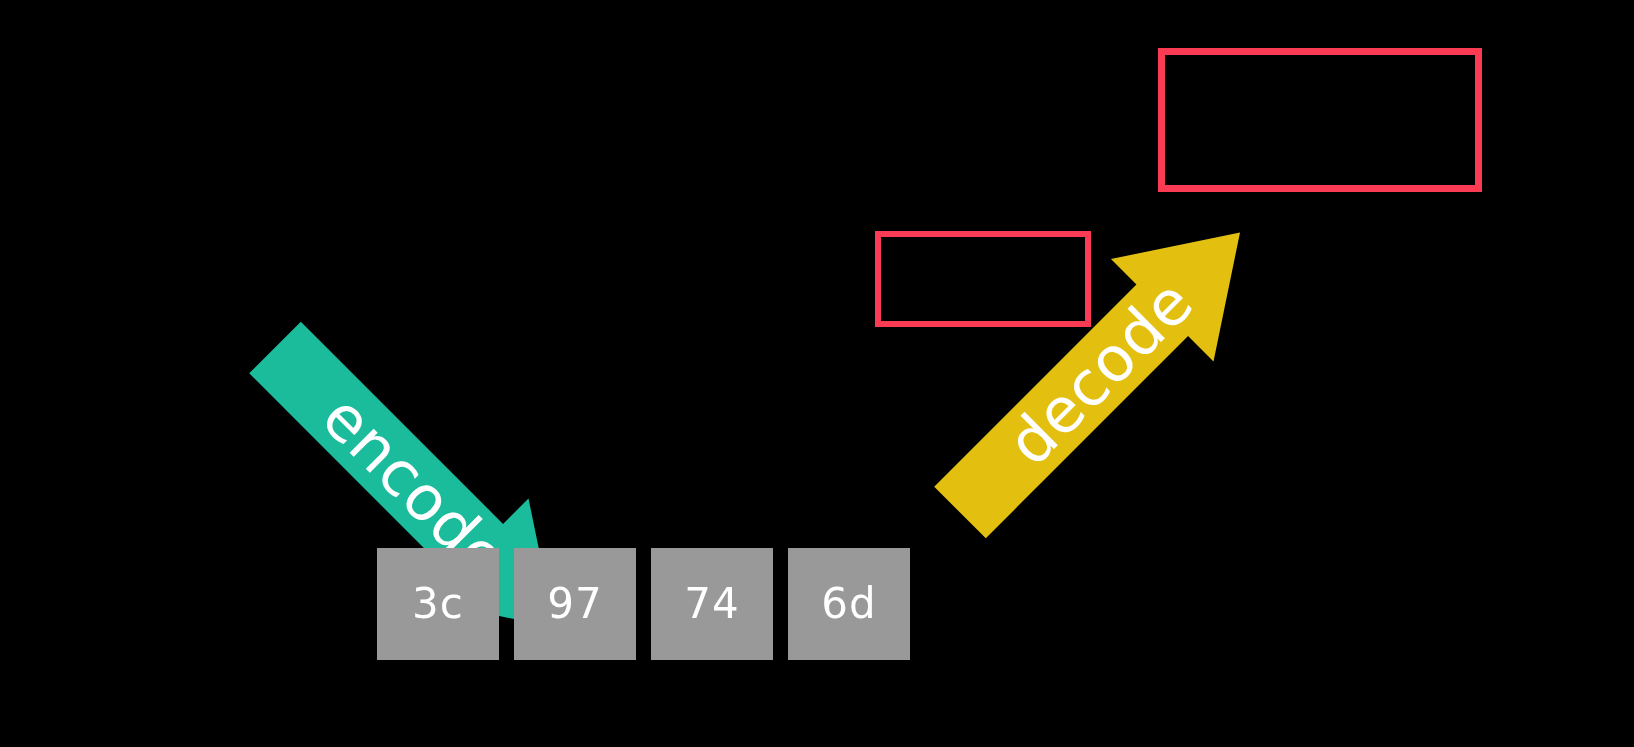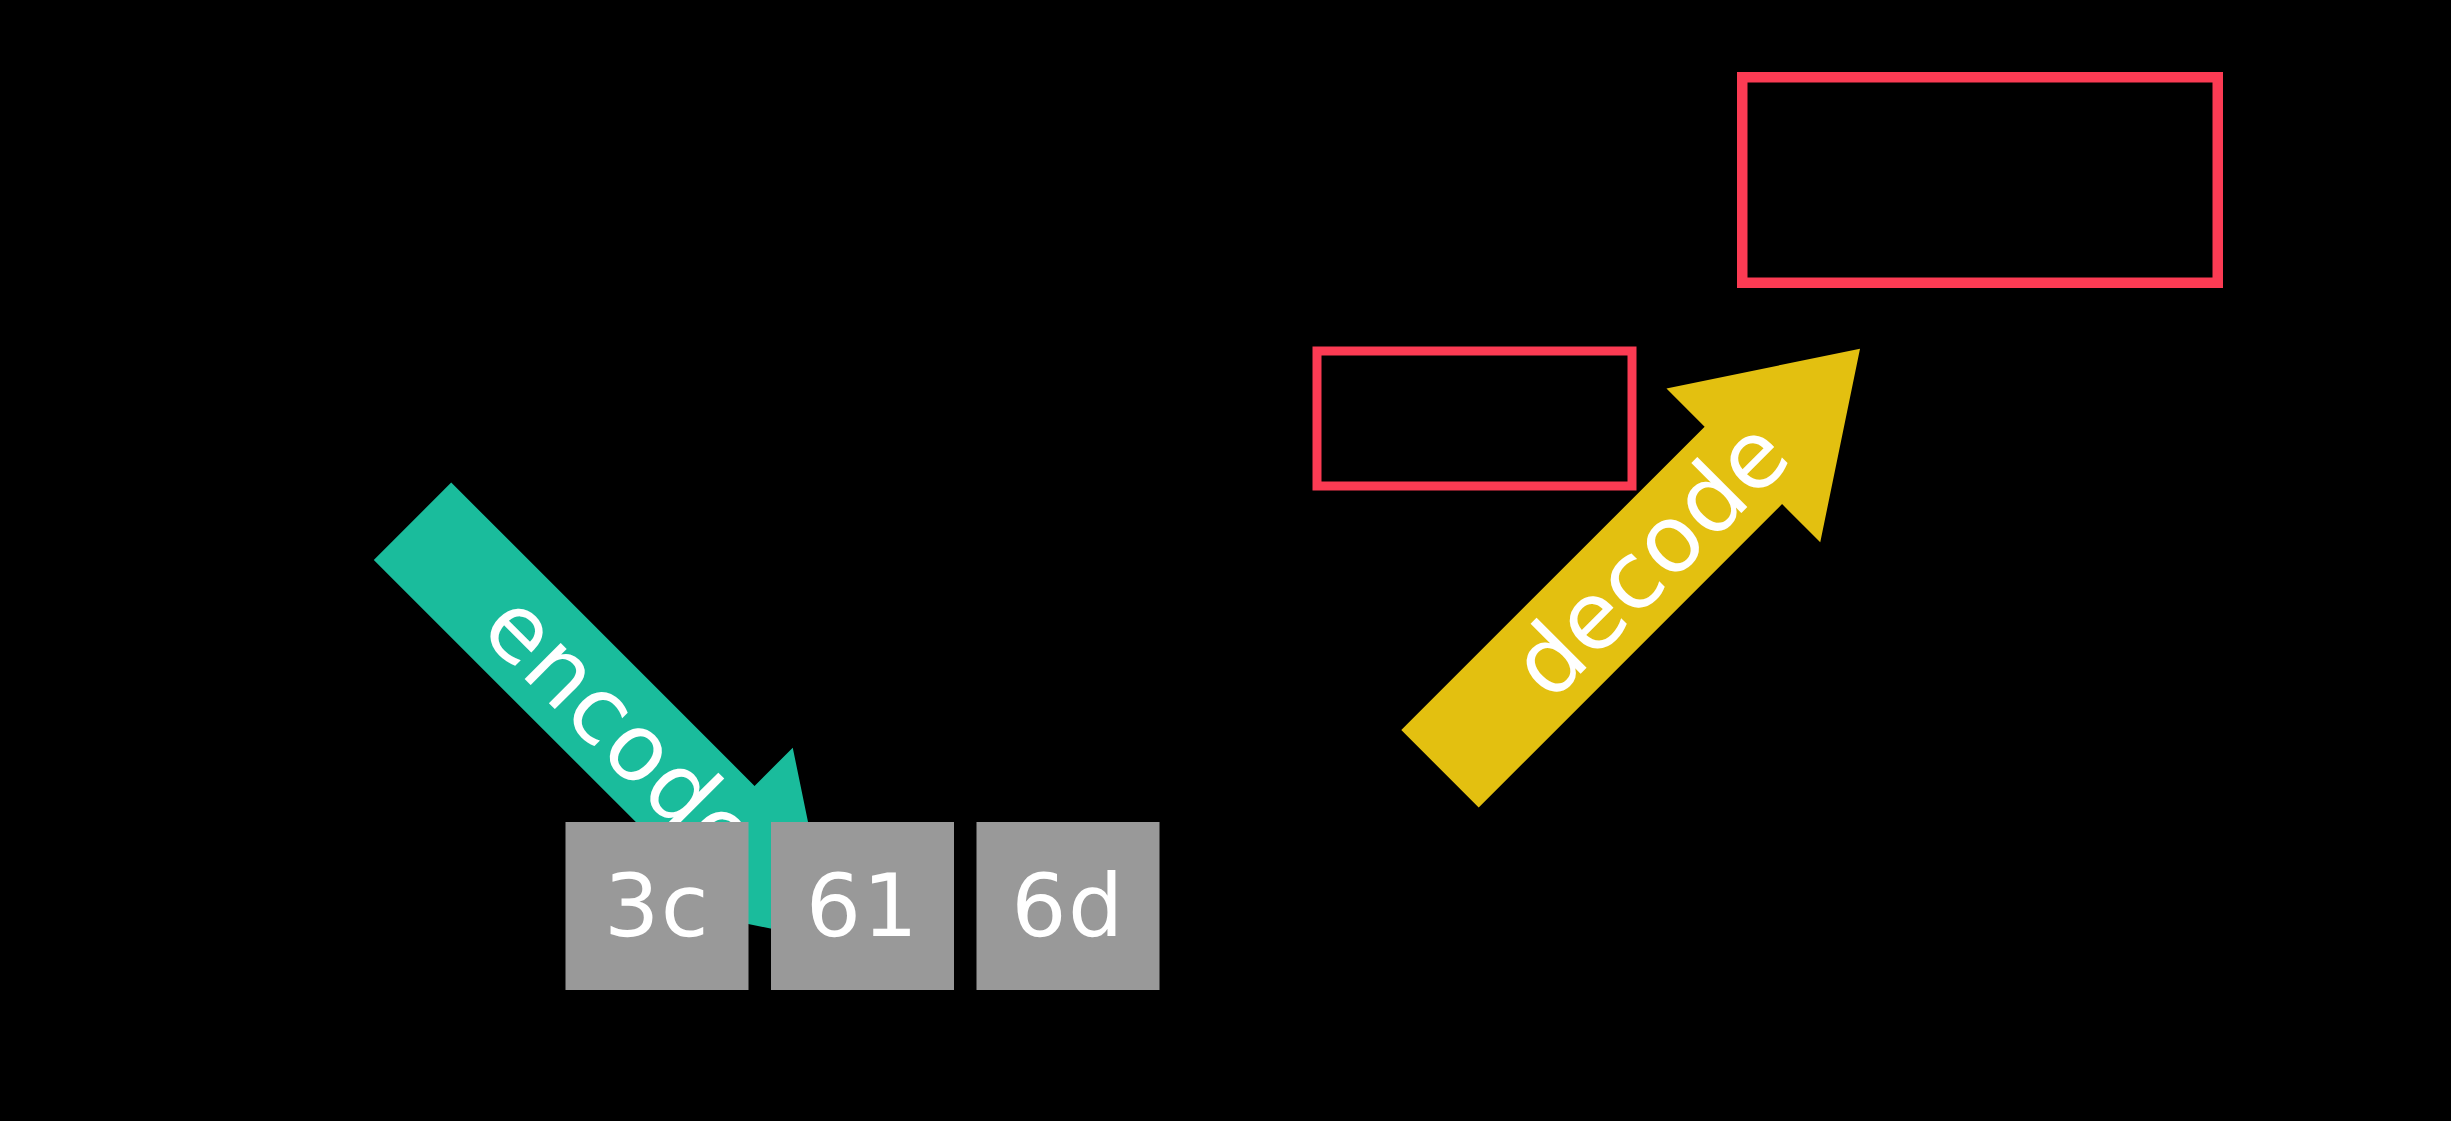--- a/index.html
+++ b/index.html
@@ -92,21 +92,21 @@
   }
   .byte-cell {
     width: 122px;
     height: 112px;
     background: #999999;
     display: flex;
     align-items: center;
     justify-content: center;
     color: #ffffff;
     font-family: "DejaVu Sans", sans-serif;
-    font-size: 58px;
+    font-size: 42px;
     font-weight: 400;
     line-height: 1;
     letter-spacing: 1px;
   }
 </style>
 </head>
 <body>
 
 <div id="stage">
 
@@ -123,17 +123,18 @@
     </svg>
     <div class="arrow-label">decode</div>
   </div>
 
   <div class="red-box" id="red-box-top"></div>
 
   <div class="red-box" id="red-box-mid"></div>
 
   <div id="byte-row">
     <div class="byte-cell">3c</div>
-    <div class="byte-cell">61</div>
+    <div class="byte-cell">97</div>
+    <div class="byte-cell">74</div>
     <div class="byte-cell">6d</div>
   </div>
 
 </div>
 
 </body></html>

